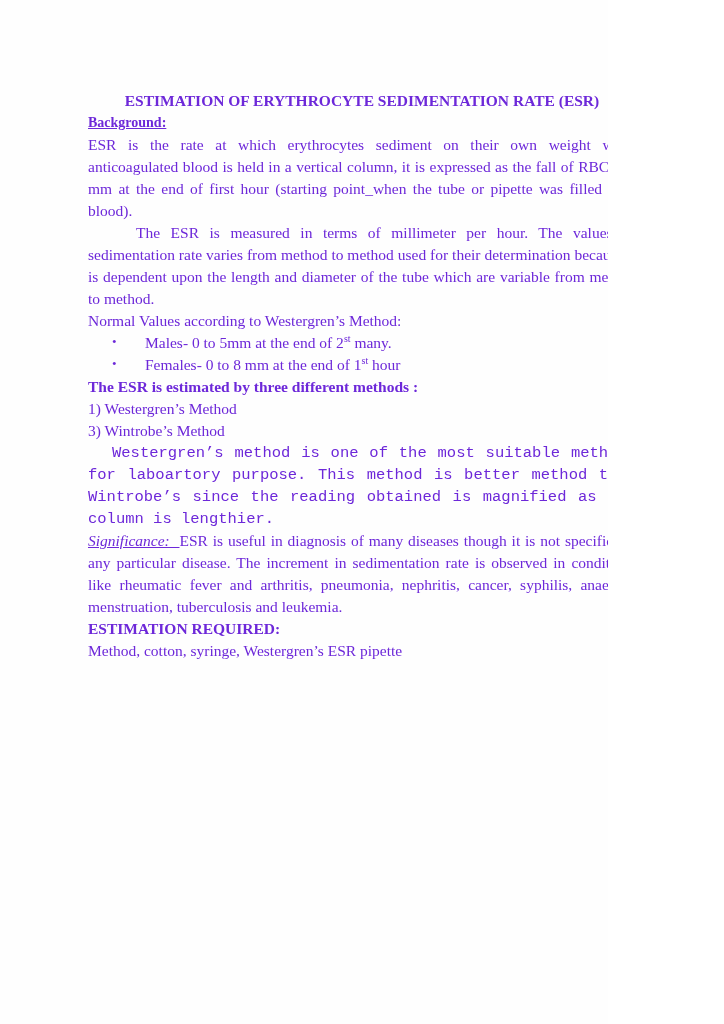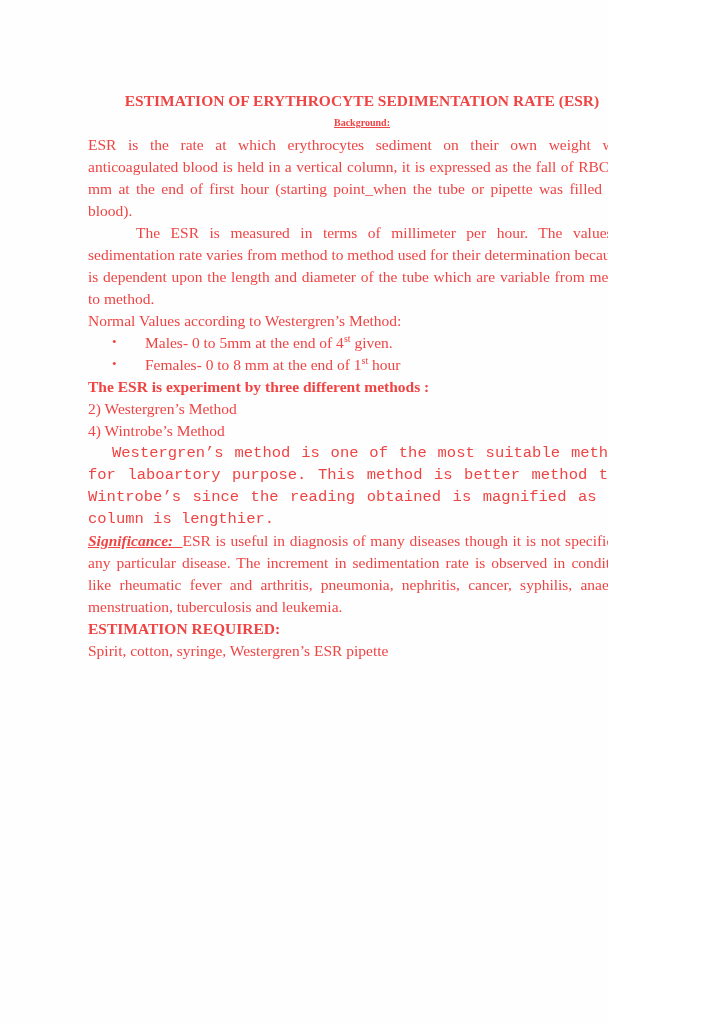--- a/index.html
+++ b/index.html
@@ -6,21 +6,21 @@
     margin: 0;
     padding: 0;
     background: #ffffff;
   }
   .page {
     position: relative;
     width: 608px;
     height: 1024px;
     background: #fefefe;
     font-family: "Liberation Serif", serif;
-    color: #ef4444;
+    color: #6d28d9;
     overflow: hidden;
   }
   .content {
     position: absolute;
     left: 88px;
     top: 90px;
     width: 548px;
     font-size: 15.5px;
     line-height: 22px;
   }
@@ -32,23 +32,22 @@
     text-align: center;
     font-weight: 700;
     font-size: 15.5px;
     line-height: 22px;
   }
   .justify { text-align: justify; }
   .bold { font-weight: 700; }
   .bg-heading {
     margin-top: 40px;
     font-weight: 700;
-    font-size: 10px;
+    font-size: 14px;
     text-decoration: underline;
-    text-align: center;
   }
   .p1 { margin-top: 8px; }
   .p2 { margin-top: 6px; text-indent: 48px; }
   .nv { margin-top: 3px; }
   .bullets {
     margin-top: 8px;
     list-style: none;
   }
   .bullets li {
     position: relative;
@@ -65,21 +64,21 @@
     font-size: 10px;
     line-height: 0;
   }
   .m-head { margin-top: 41px; }
   .m-item1 { margin-top: 10px; }
   .m-item2 { margin-top: 11px; }
   .m-item3 { margin-top: 11px; }
   .m-para { margin-top: 7px; text-indent: 24px; font-family: Liberation Mono, monospace; }
   .sig { margin-top: 35px; }
   .sig-label {
-    font-weight: 700;
+    font-weight: 400;
     font-style: italic;
     text-decoration: underline;
   }
   .aim { margin-top: 4px; font-weight: 700; }
   .app-head { margin-top: 37px; font-weight: 700; }
   .app-line { margin-top: 11px; }
 </style>
 </head>
 <body>
 
@@ -91,37 +90,37 @@
     <h2 class="bg-heading">Background:</h2>
 
     <p class="p1 justify">ESR is the rate at which erythrocytes sediment on their own weight when anticoagulated blood is held in a vertical column, it is expressed as the fall of RBC’s in mm at the end of first hour (starting point_when the tube or pipette was filled with blood).</p>
 
     <p class="p2 justify">The ESR is measured in terms of millimeter per hour. The values of sedimentation rate varies from method to method used for their determination because it is dependent upon the length and diameter of the tube which are variable from method to method.</p>
 
     <p class="nv">Normal Values according to Westergren’s Method:</p>
 
     <ul class="bullets">
       <li>
-        <span class="marker">•</span><span>Males- 0 to 5mm at the end of 4</span><sup>st</sup><span> given.</span>
+        <span class="marker">•</span><span>Males- 0 to 5mm at the end of 2</span><sup>st</sup><span> many.</span>
       </li>
       <li>
         <span class="marker">•</span><span>Females- 0 to 8 mm at the end of 1</span><sup>st</sup><span> hour</span>
       </li>
     </ul>
 
-    <p class="m-head bold">The ESR is experiment by three different methods :</p>
+    <p class="m-head bold">The ESR is estimated by three different methods :</p>
 
-    <p class="m-item1">2) Westergren’s Method</p>
-    <p class="m-item2">4) Wintrobe’s Method</p>
+    <p class="m-item1">1) Westergren’s Method</p>
+    <p class="m-item2">3) Wintrobe’s Method</p>
 
     <p class="m-para justify">Westergren’s method is one of the most suitable methods for laboartory purpose. This method is better method than Wintrobe’s since the reading obtained is magnified as the column is lengthier.</p>
 
     <p class="sig justify">
       <span class="sig-label">Significance:&nbsp;&nbsp;</span><span>ESR is useful in diagnosis of many diseases though it is not specific for any particular disease. The increment in sedimentation rate is observed in conditions like rheumatic fever and arthritis, pneumonia, nephritis, cancer, syphilis, anaemia, menstruation, tuberculosis and leukemia.</span>
     </p>
 
 
     <p class="app-head">ESTIMATION REQUIRED:</p>
 
-    <p class="app-line">Spirit, cotton, syringe, Westergren’s ESR pipette</p>
+    <p class="app-line">Method, cotton, syringe, Westergren’s ESR pipette</p>
 
   </div>
 </div>
 
 </body></html>

